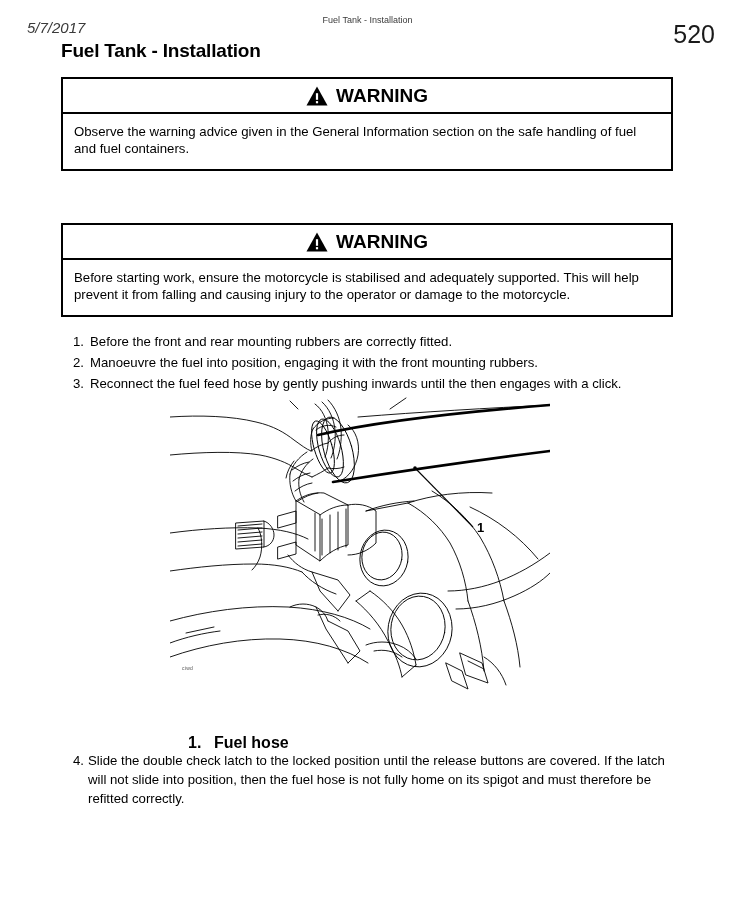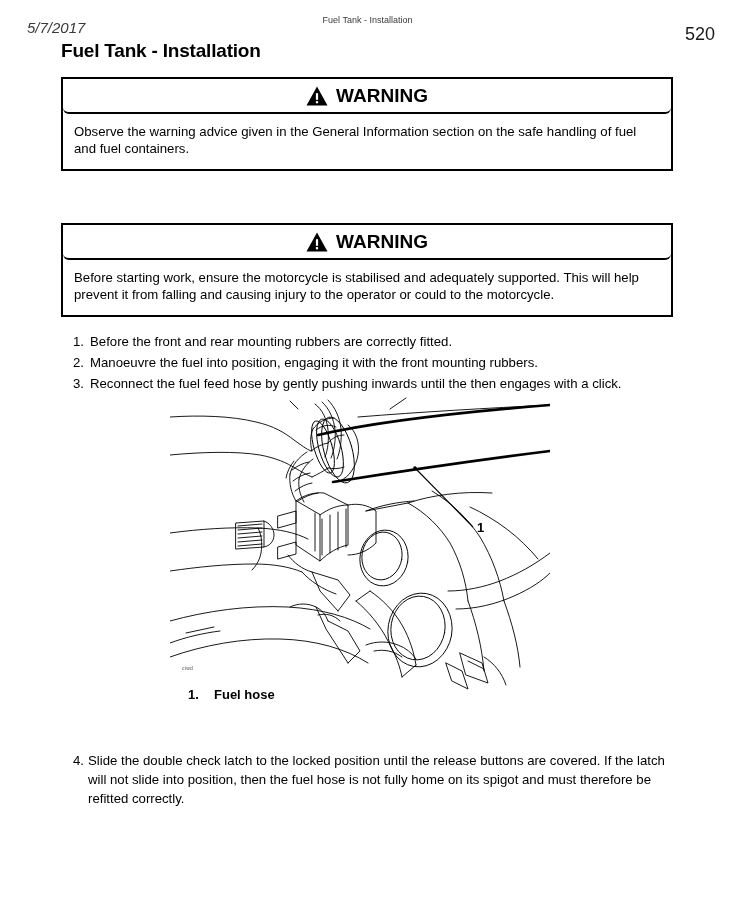--- a/index.html
+++ b/index.html
@@ -38,21 +38,21 @@
     top: 15px;
     text-align: center;
     font-size: 9px;
     line-height: 11px;
     color: #3a3a3a;
   }
   .hdr-pageno {
     position: absolute;
     right: 20px;
     top: 23px;
-    font-size: 18px;
+    font-size: 25px;
     line-height: 22px;
     color: #1a1a1a;
   }
 
   
   .page-title {
     position: absolute;
     left: 61px;
     top: 39px;
     font-size: 19px;
@@ -71,21 +71,20 @@
     box-sizing: border-box;
     background: #fff;
   }
   .warn-head {
     border-bottom: 2px solid #000;
     height: 33px;
     display: flex;
     align-items: center;
     justify-content: center;
     gap: 8px;
-    border-radius: 6px;
   }
   .warn-tri {
     display: block;
     width: 22px;
     height: 20px;
     flex: none;
   }
   .warn-word {
     font-size: 19px;
     font-weight: bold;
@@ -152,22 +151,22 @@
     font-size: 5px;
     line-height: 6px;
     color: #555;
     letter-spacing: 0.3px;
   }
 
   
   .fig-key {
     position: absolute;
     left: 188px;
-    top: 686px;
-    font-size: 13px;
+    top: 734px;
+    font-size: 16px;
     font-weight: bold;
     line-height: 17px;
     white-space: nowrap;
   }
   .fig-key .k-num { display: inline-block; width: 26px; }
 </style>
 </head>
 <body>
 
 <div id="page">
@@ -195,21 +194,21 @@
   <div class="warn-box" style="top:223px;">
     <div class="warn-head">
       <svg class="warn-tri" viewBox="0 0 22 20">
         <polygon points="11,0.5 21.5,19.5 0.5,19.5" fill="#000"></polygon>
         <rect x="9.9" y="7.2" width="2.2" height="6.6" fill="#fff"></rect>
         <rect x="9.9" y="15.1" width="2.2" height="2.2" fill="#fff"></rect>
       </svg>
       <span class="warn-word">WARNING</span>
     </div>
     <div class="warn-body">
-      <p class="warn-p">Before starting work, ensure the motorcycle is stabilised and adequately supported. This will help prevent it from falling and causing injury to the operator or could to the motorcycle.</p>
+      <p class="warn-p">Before starting work, ensure the motorcycle is stabilised and adequately supported. This will help prevent it from falling and causing injury to the operator or damage to the motorcycle.</p>
     </div>
   </div>
 
   <div class="proc" style="top:331px;">
     <div class="proc-item">
       <span class="proc-num">1.</span>
       <span>Before the front and rear mounting rubbers are correctly fitted.</span>
     </div>
     <div class="proc-item">
       <span class="proc-num">2.</span>

